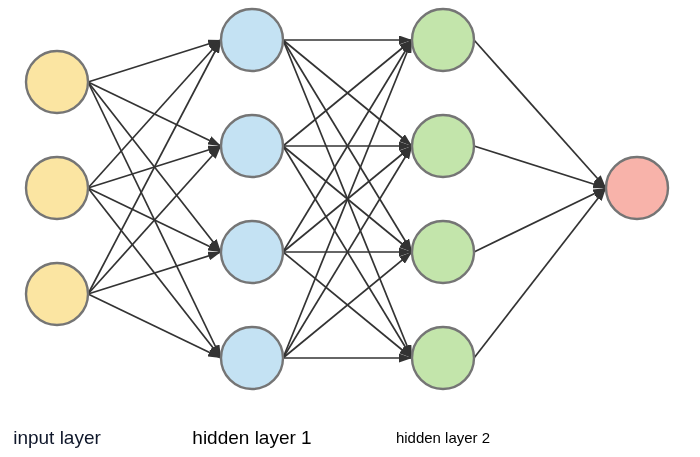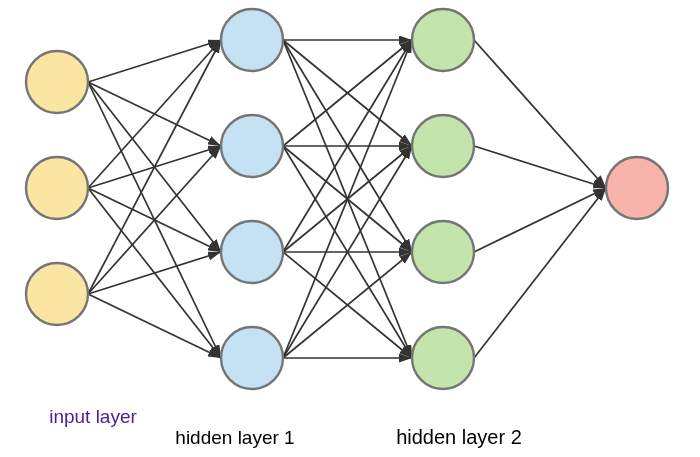--- a/index.html
+++ b/index.html
@@ -77,16 +77,16 @@
       <circle cx="252" cy="40" r="31" fill="#c4e2f3" stroke="#757575" stroke-width="2.4"></circle>
       <circle cx="252" cy="146" r="31" fill="#c4e2f3" stroke="#757575" stroke-width="2.4"></circle>
       <circle cx="252" cy="252" r="31" fill="#c4e2f3" stroke="#757575" stroke-width="2.4"></circle>
       <circle cx="252" cy="358" r="31" fill="#c4e2f3" stroke="#757575" stroke-width="2.4"></circle>
       <circle cx="443" cy="40" r="31" fill="#c3e5ab" stroke="#757575" stroke-width="2.4"></circle>
       <circle cx="443" cy="146" r="31" fill="#c3e5ab" stroke="#757575" stroke-width="2.4"></circle>
       <circle cx="443" cy="252" r="31" fill="#c3e5ab" stroke="#757575" stroke-width="2.4"></circle>
       <circle cx="443" cy="358" r="31" fill="#c3e5ab" stroke="#757575" stroke-width="2.4"></circle>
       <circle cx="637" cy="188" r="31" fill="#f8b3aa" stroke="#757575" stroke-width="2.4"></circle>
     </svg>
-  <div class="layer-label" style="left: 57px; top: 416px; font-size: 19px; color: #4c1d95; margin-left: 36px;">input layer</div>
-  <div class="layer-label" style="left: 235px; top: 437px; font-size: 19px; color: rgb(0, 0, 0);">hidden layer 1</div>
-  <div class="layer-label" style="left: 443px; top: 437px; font-size: 20px; color: rgb(0, 0, 0); margin-left: 16px;">hidden layer 2</div>
+  <div class="layer-label" style="left: 57px; top: 437px; font-size: 19px; color: #0f172a;">input layer</div>
+  <div class="layer-label" style="left: 252px; top: 437px; font-size: 19px; color: rgb(0, 0, 0);">hidden layer 1</div>
+  <div class="layer-label" style="left: 443px; top: 437px; font-size: 15px; color: rgb(0, 0, 0);">hidden layer 2</div>
 </div>
 
 </body></html>

